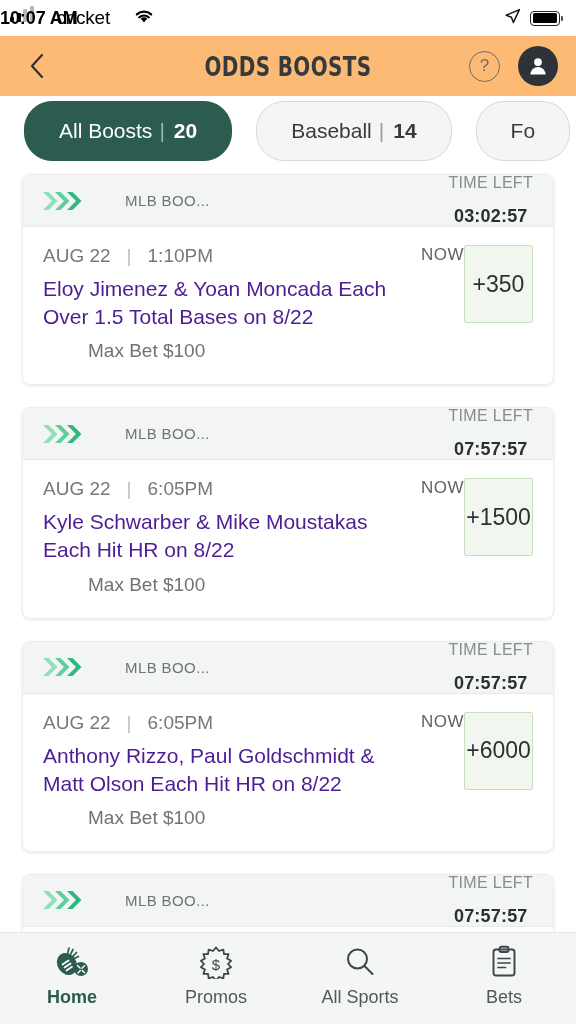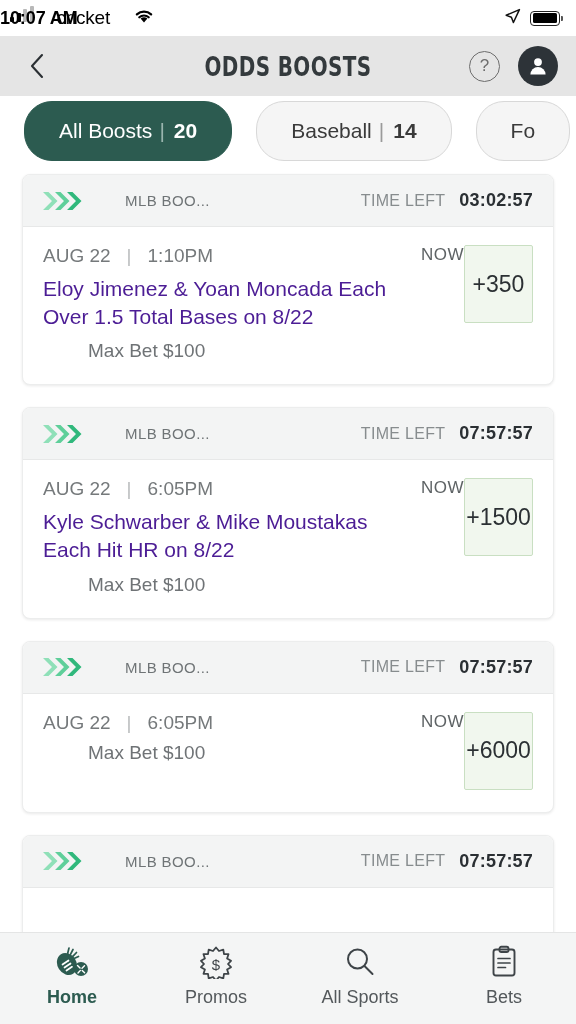--- a/index.html
+++ b/index.html
@@ -97,21 +97,21 @@
     border-radius: 1.5px;
   }
 
   
   .nav-header {
     flex: 0 0 60px;
     height: 60px;
     display: flex;
     align-items: center;
     padding: 0 18px 0 20px;
-    background: #e5e5e5;
+    background: #fdba74;
     position: relative;
   }
   .back-btn {
     width: 34px; height: 34px;
     display: flex; align-items: center; justify-content: center;
     cursor: pointer;
   }
   .page-title {
     position: absolute;
     left: 0; right: 0;
@@ -212,20 +212,21 @@
   .boost-label {
     font-size: 15px;
     color: #6f7476;
     letter-spacing: 0.4px;
   }
   .time-group {
     margin-left: auto;
     display: flex;
     align-items: center;
     gap: 14px;
+    flex-direction: column;
   }
   .time-left-label {
     font-size: 16px;
     color: #878c8e;
     letter-spacing: 0.3px;
   }
   .time-left-value {
     font-size: 18px;
     font-weight: bold;
     color: #2a2f33;
@@ -470,20 +471,21 @@
           <span class="time-left-value">07:57:57</span>
         </span>
       </div>
       <div class="card-body">
         <div class="card-main">
           <div class="meta-row">
             <span>AUG 22</span>
             <span class="divider">|</span>
             <span>6:05PM</span>
           </div>
+          <div class="boost-title">Anthony Rizzo, Paul Goldschmidt &amp; Matt Olson Each Hit HR on 8/22</div>
           <div class="max-bet">Max Bet $100</div>
         </div>
         <div class="card-odds">
           <div class="now-label">NOW</div>
           <div class="odds-box">+6000</div>
         </div>
       </div>
     </div>
 
     <div class="card">

